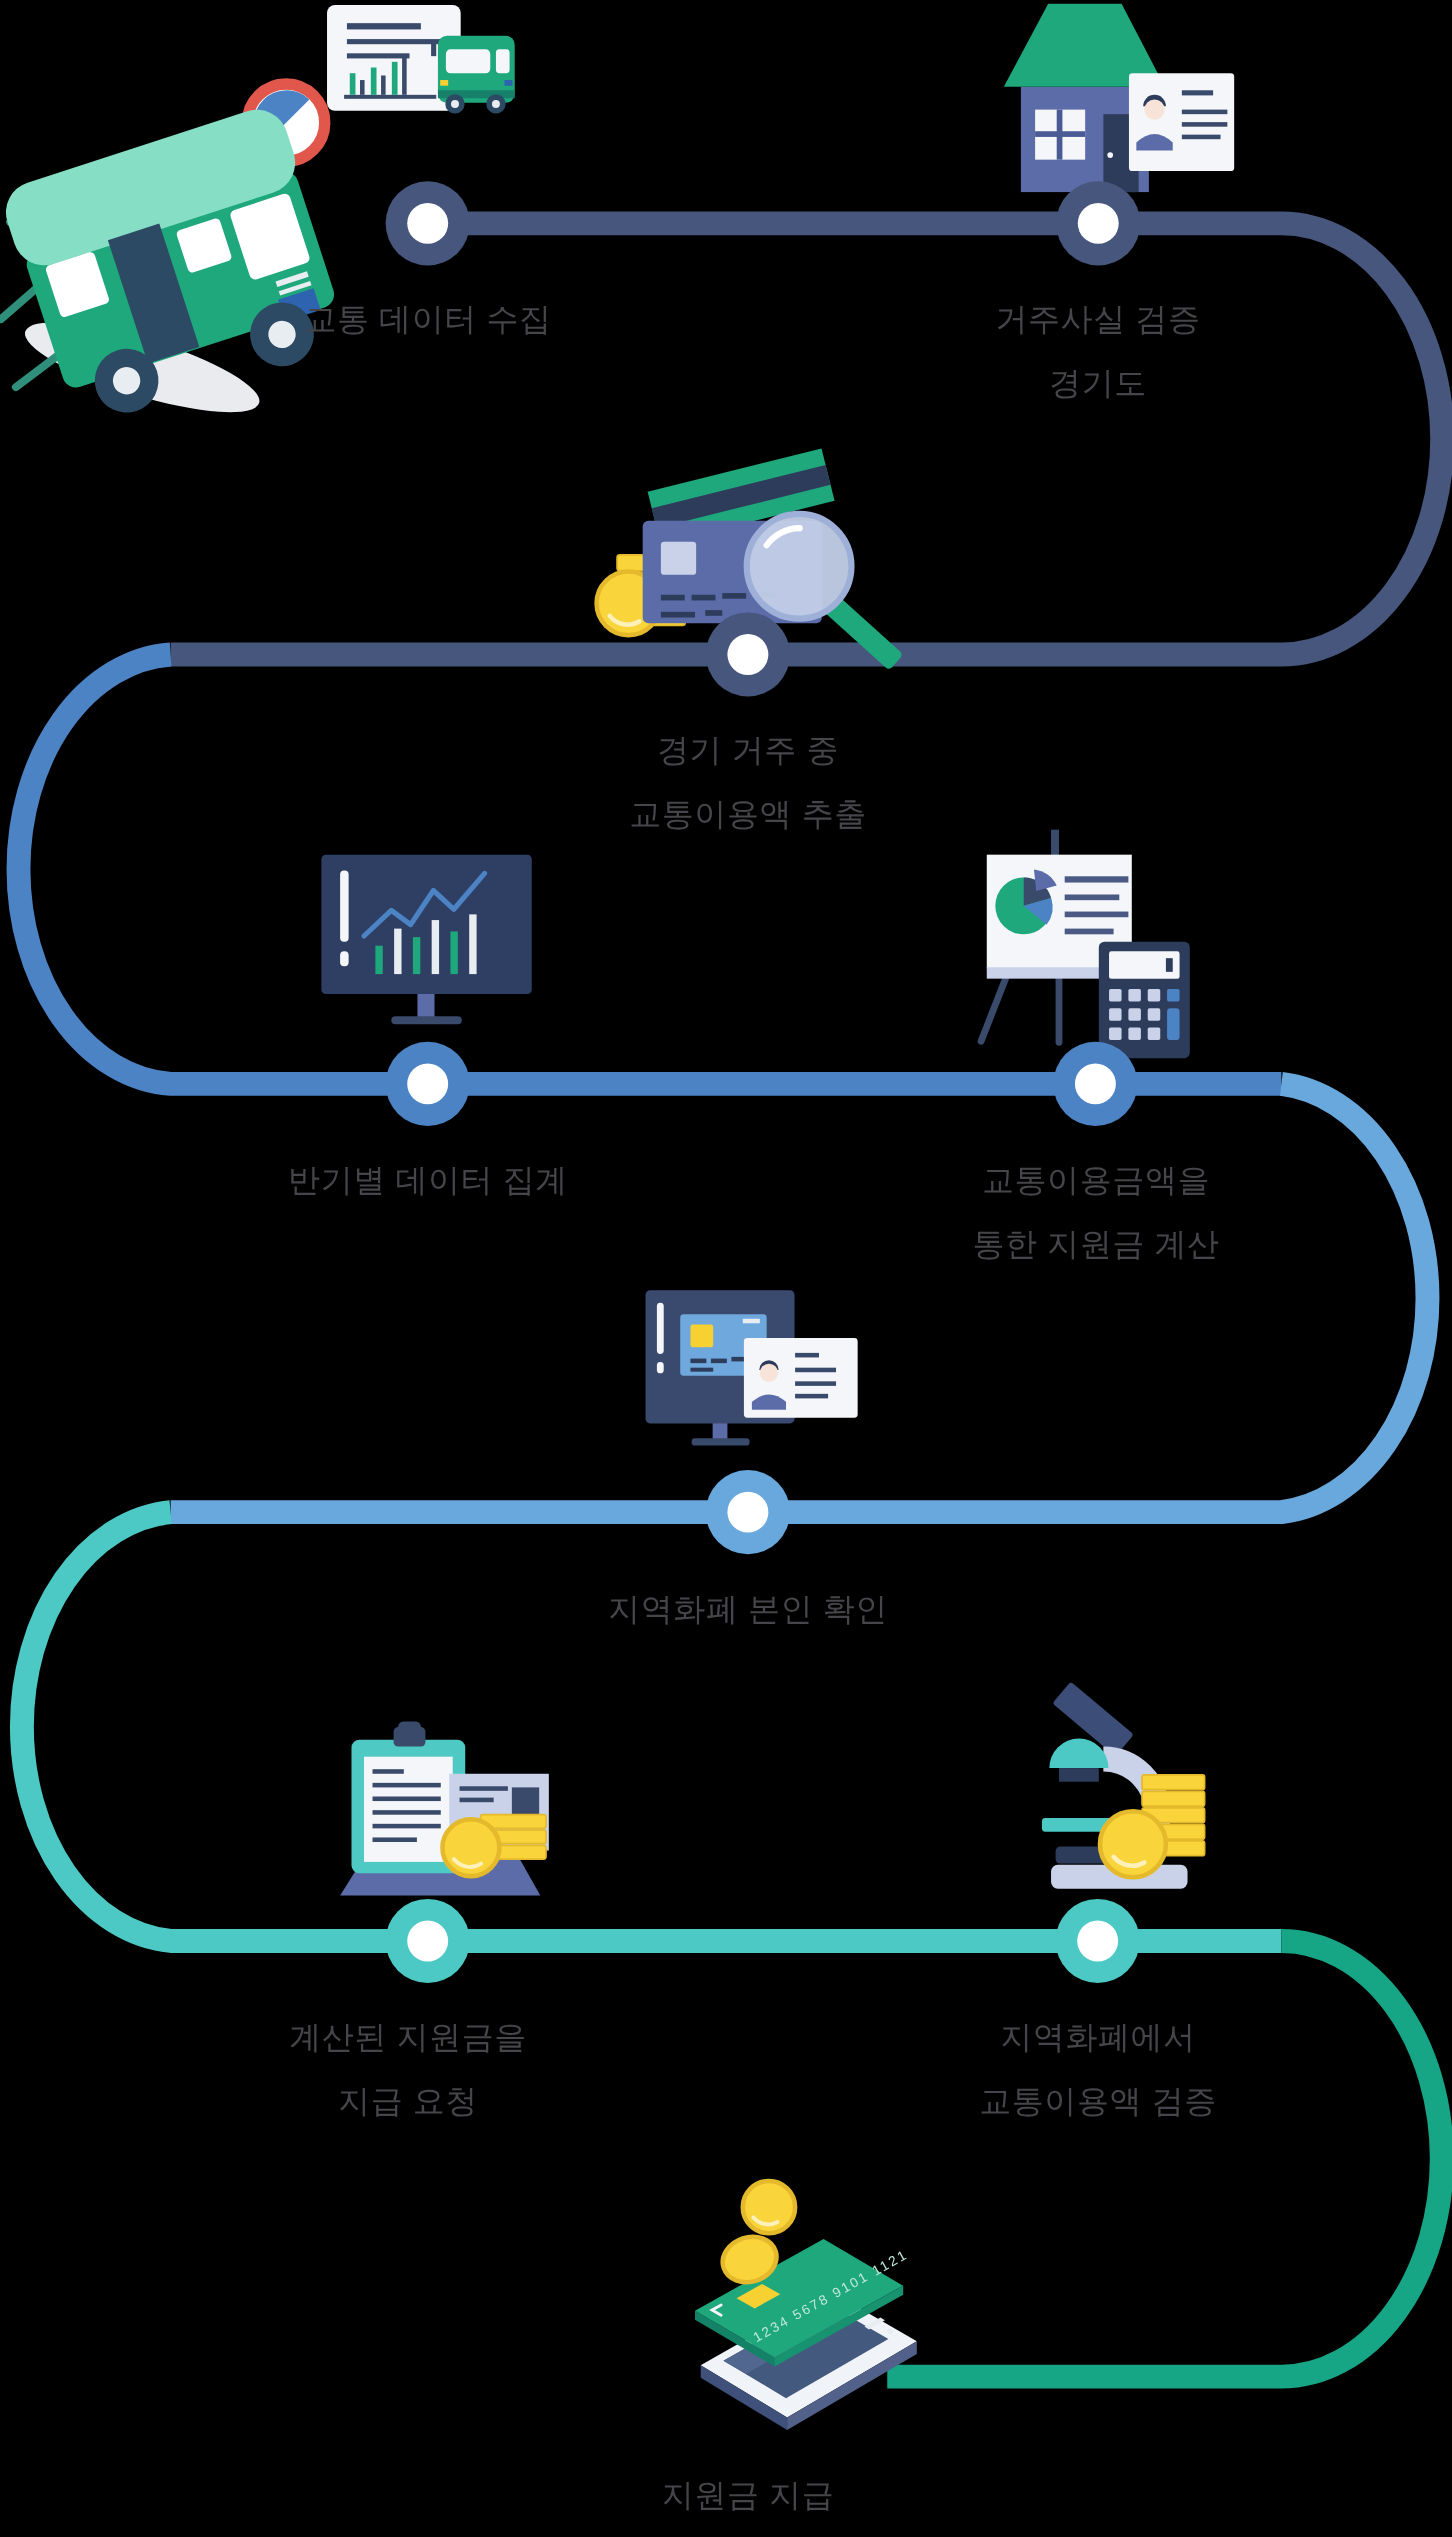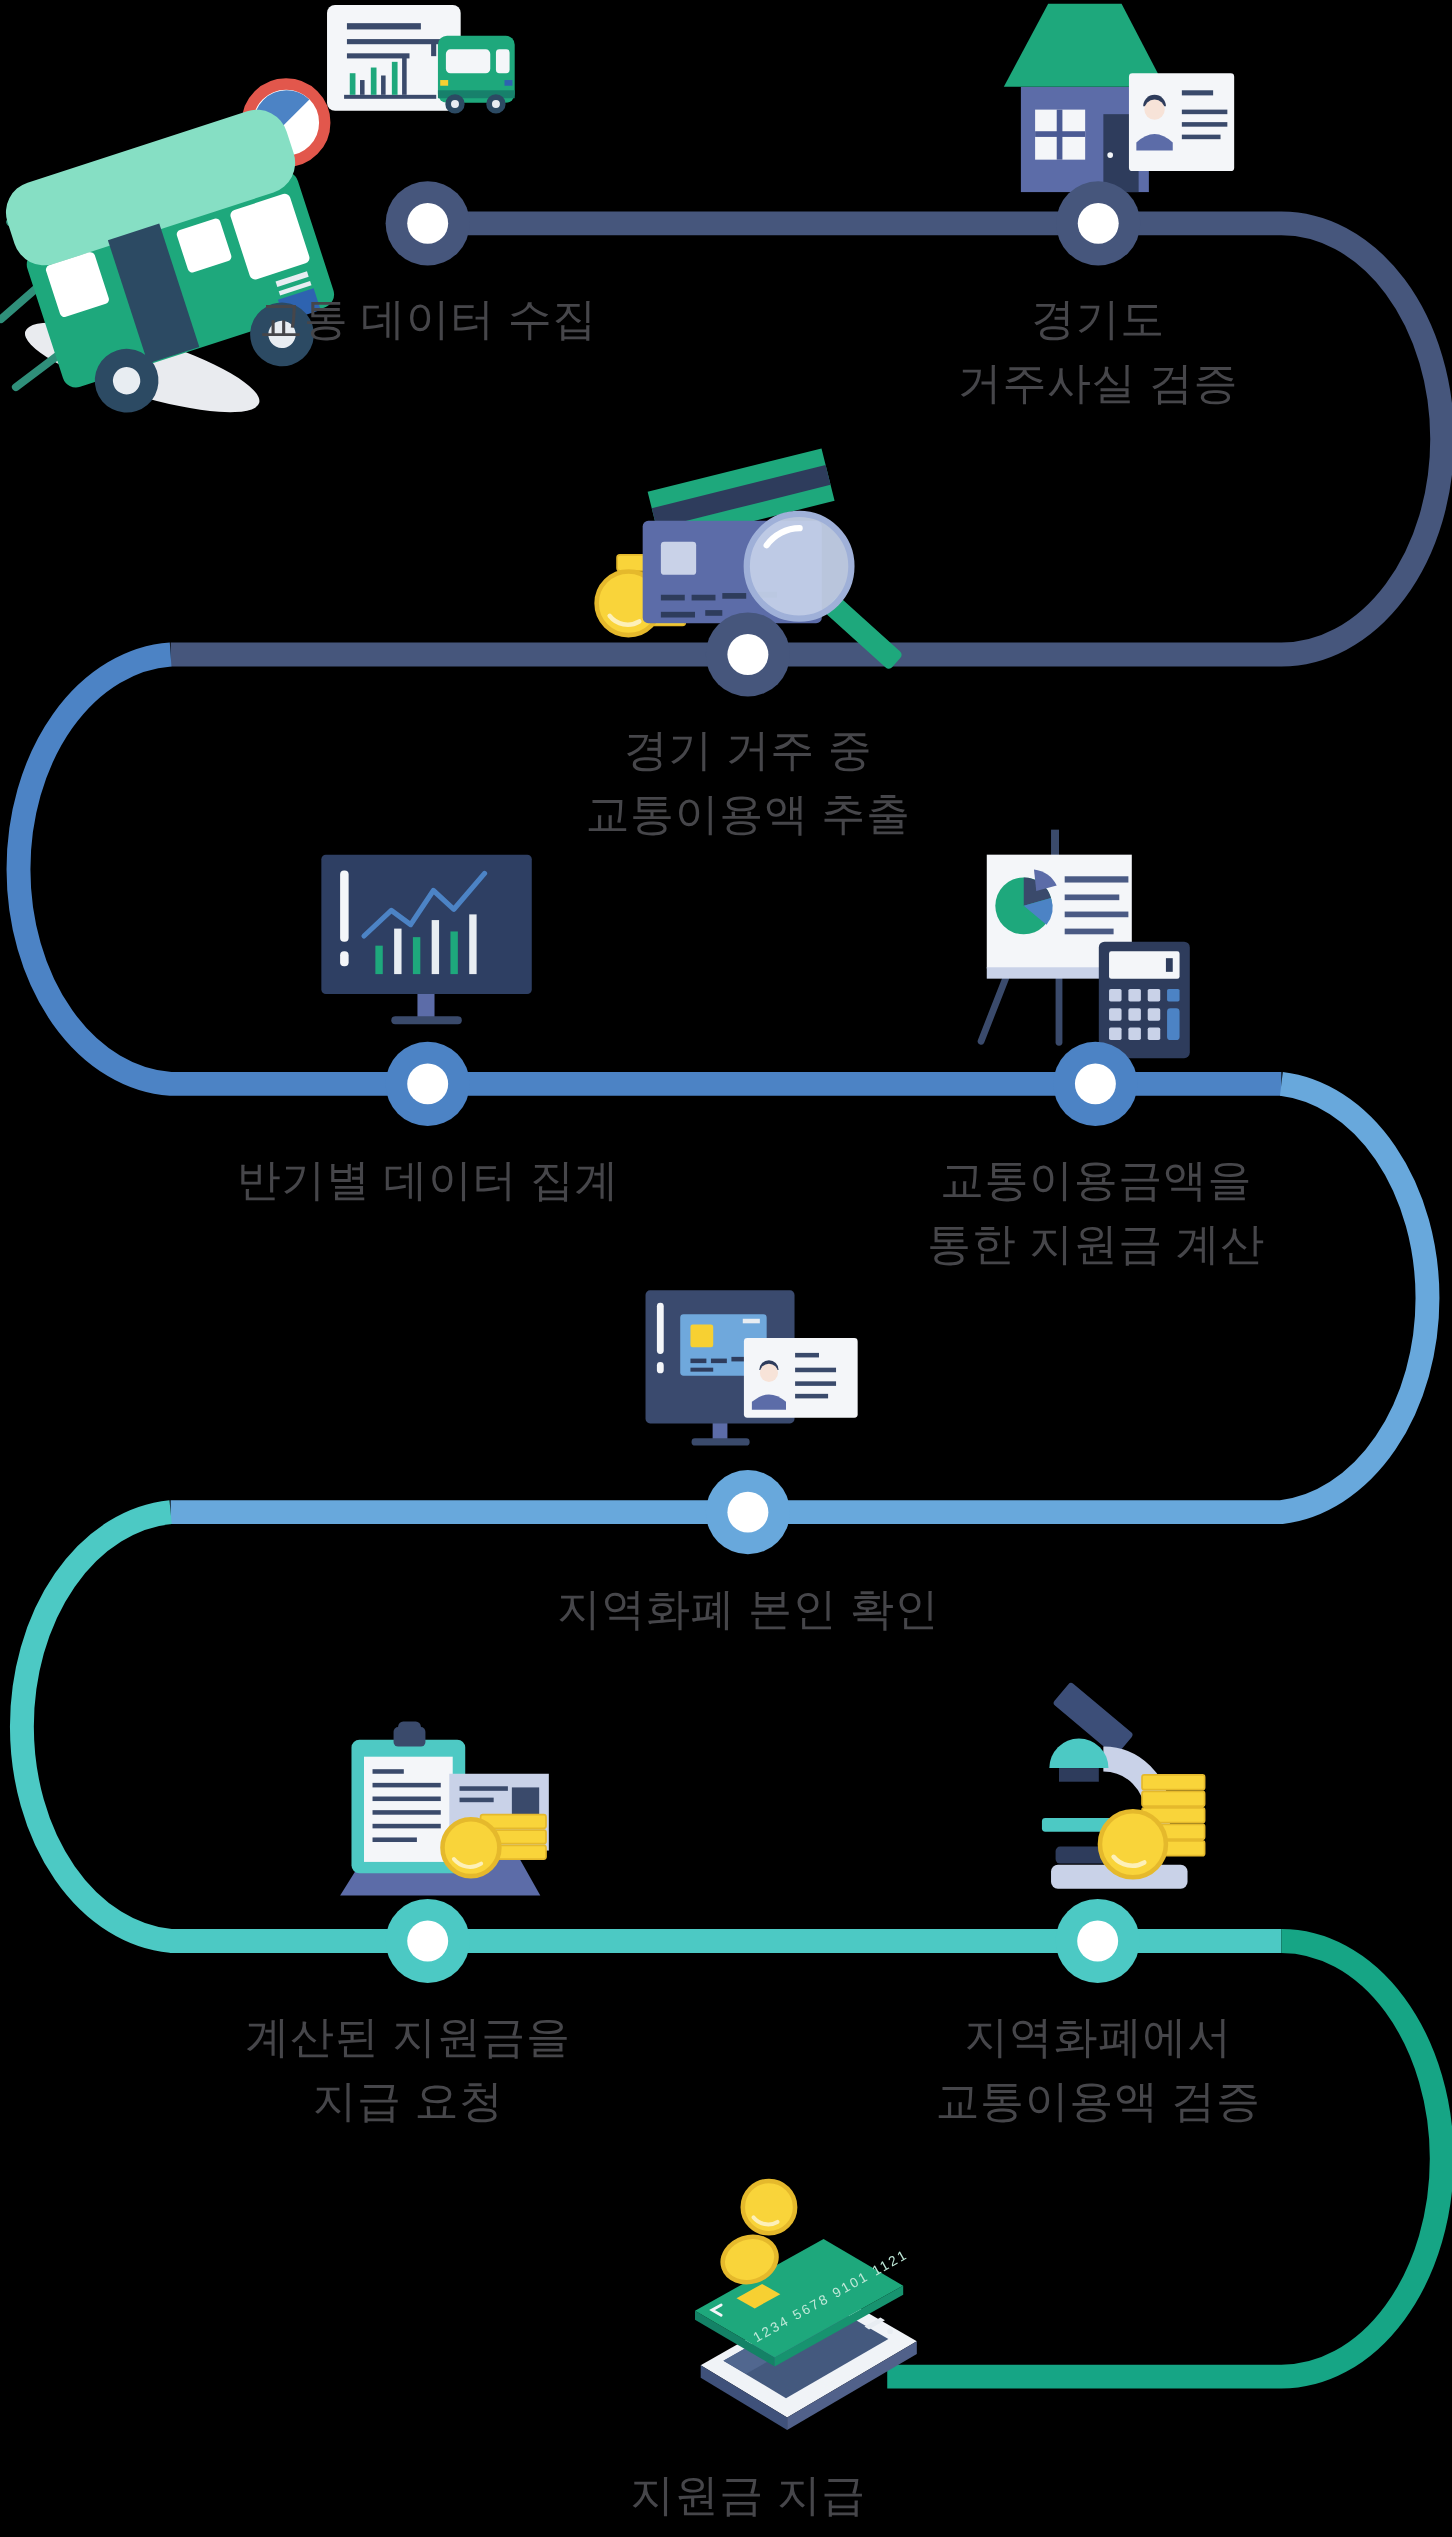--- a/index.html
+++ b/index.html
@@ -1,20 +1,20 @@
 <!DOCTYPE html>
 <html style="font-size:9px"><head>
 <meta charset="utf-8">
 <style>
   html,body{margin:0;padding:0;background:#000;}
   #stage{position:relative;width:1452px;height:2538px;background:#000;overflow:hidden;
          font-family:"Liberation Sans","DejaVu Sans",sans-serif;}
   #flow-svg{position:absolute;left:0;top:0;}
   .step-label{position:absolute;width:512px;margin-left:-256px;text-align:center;
-              font-size:44px;line-height:64px;color:#46464A;font-weight:400;
+              font-size:32px;line-height:64px;color:#46464A;font-weight:400;
               letter-spacing:0.6px;white-space:nowrap;}
   .step-label span{display:block;}
 </style>
 </head>
 <body>
 
 <div id="stage">
 
 <svg id="flow-svg" width="1452" height="2538" viewBox="0 0 2553 4461">
 
@@ -302,22 +302,22 @@
       <circle cx="1930" cy="3412" r="36" fill="#FFFFFF"></circle>
     </g>
   </g>
 </svg>
 
   <div class="step-label" style="left:428px;top:287px">
     <span>교통 데이터 수집</span>
       <span></span>
   </div>
   <div class="step-label" style="left:1098px;top:287px">
-    <span>경기도</span>
-      <span>거주사실 검증</span>
+    <span>거주사실 검증</span>
+      <span>경기도</span>
   </div>
   <div class="step-label" style="left:748px;top:718px">
     <span>경기 거주 중</span>
       <span>교통이용액 추출</span>
   </div>
   <div class="step-label" style="left:428px;top:1148px">
     <span>반기별 데이터 집계</span>
       <span></span>
   </div>
   <div class="step-label" style="left:1096px;top:1148px">

